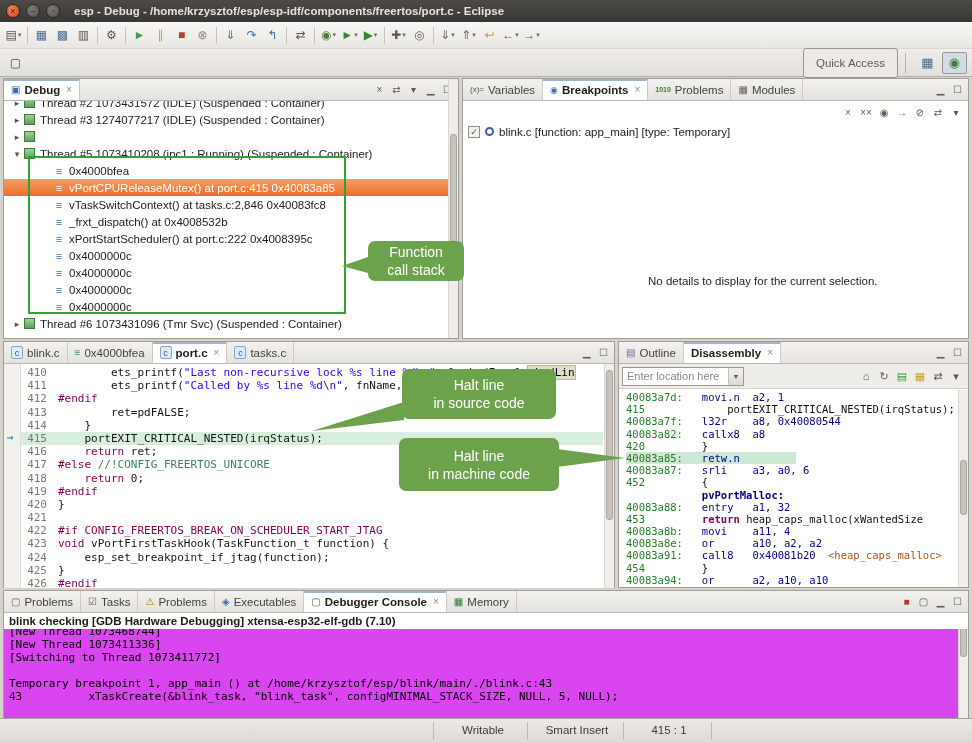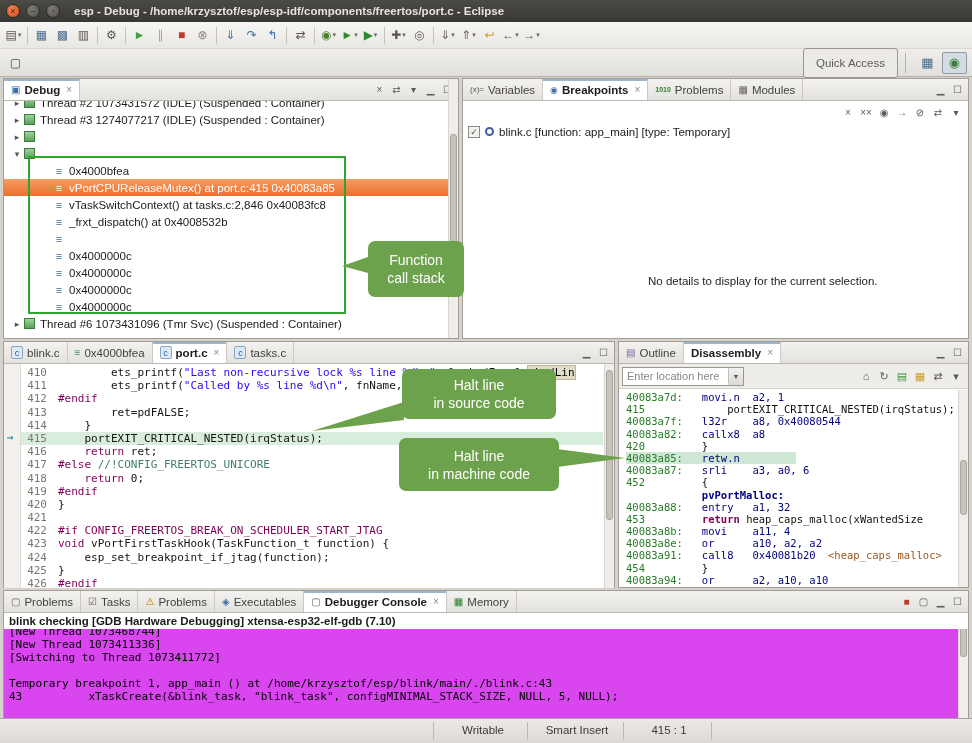--- a/index.html
+++ b/index.html
@@ -142,21 +142,21 @@
   #sb-writable{left:437px;width:92px;}
   #sb-smart{left:531px;width:92px;}
   #sb-pos{left:629px;width:80px;}
   .sb-sep{position:absolute;top:3px;width:1px;height:18px;background:#bcb8b1;}
 
   
   #stack-box{position:absolute;left:28px;top:156px;width:318px;height:158px;
     border:2px solid #2fa42f;z-index:40;pointer-events:none;}
   .callout{position:absolute;background:#6ca24b;color:#fff;text-align:center;border-radius:7px;z-index:50;
     font-size:14px;line-height:18px;display:flex;flex-direction:column;justify-content:center;pointer-events:none;}
-  #callout-stack{left:368px;top:241px;width:96px;height:56px;}
+  #callout-stack{left:368px;top:241px;width:96px;height:40px;}
   #callout-src{left:402px;top:369px;width:154px;height:50px;}
   #callout-mc{left:399px;top:438px;width:160px;height:53px;}
   .pointer{position:absolute;z-index:49;pointer-events:none;}
 </style>
 </head>
 <body>
 
 <div class="titlebar">
   <span class="wbtn close">×</span>
   <span class="wbtn">–</span>
@@ -237,20 +237,21 @@
         <span class="th-ico"></span>
         <span class="tlabel">Thread #3 1274077217 (IDLE) (Suspended : Container)</span>
       </div>
       <div class="trow thread">
         <span class="tw">▸</span>
         <span class="th-ico"></span>
       </div>
       <div class="trow thread">
         <span class="tw">▾</span>
         <span class="th-ico"></span>
+        <span class="tlabel">Thread #5 1073410208 (ipc1 : Running) (Suspended : Container)</span>
       </div>
       <div class="trow frame">
         <span class="tw"></span>
         <span class="fr-ico">≡</span>
         <span class="tlabel">0x4000bfea</span>
       </div>
       <div class="trow frame selected">
         <span class="tw"></span>
         <span class="fr-ico">≡</span>
         <span class="tlabel">vPortCPUReleaseMutex() at port.c:415 0x40083a85</span>
@@ -261,20 +262,21 @@
         <span class="tlabel">vTaskSwitchContext() at tasks.c:2,846 0x40083fc8</span>
       </div>
       <div class="trow frame">
         <span class="tw"></span>
         <span class="fr-ico">≡</span>
         <span class="tlabel">_frxt_dispatch() at 0x4008532b</span>
       </div>
       <div class="trow frame">
         <span class="tw"></span>
         <span class="fr-ico">≡</span>
+        <span class="tlabel">xPortStartScheduler() at port.c:222 0x4008395c</span>
       </div>
       <div class="trow frame">
         <span class="tw"></span>
         <span class="fr-ico">≡</span>
         <span class="tlabel">0x4000000c</span>
       </div>
       <div class="trow frame">
         <span class="tw"></span>
         <span class="fr-ico">≡</span>
         <span class="tlabel">0x4000000c</span>

